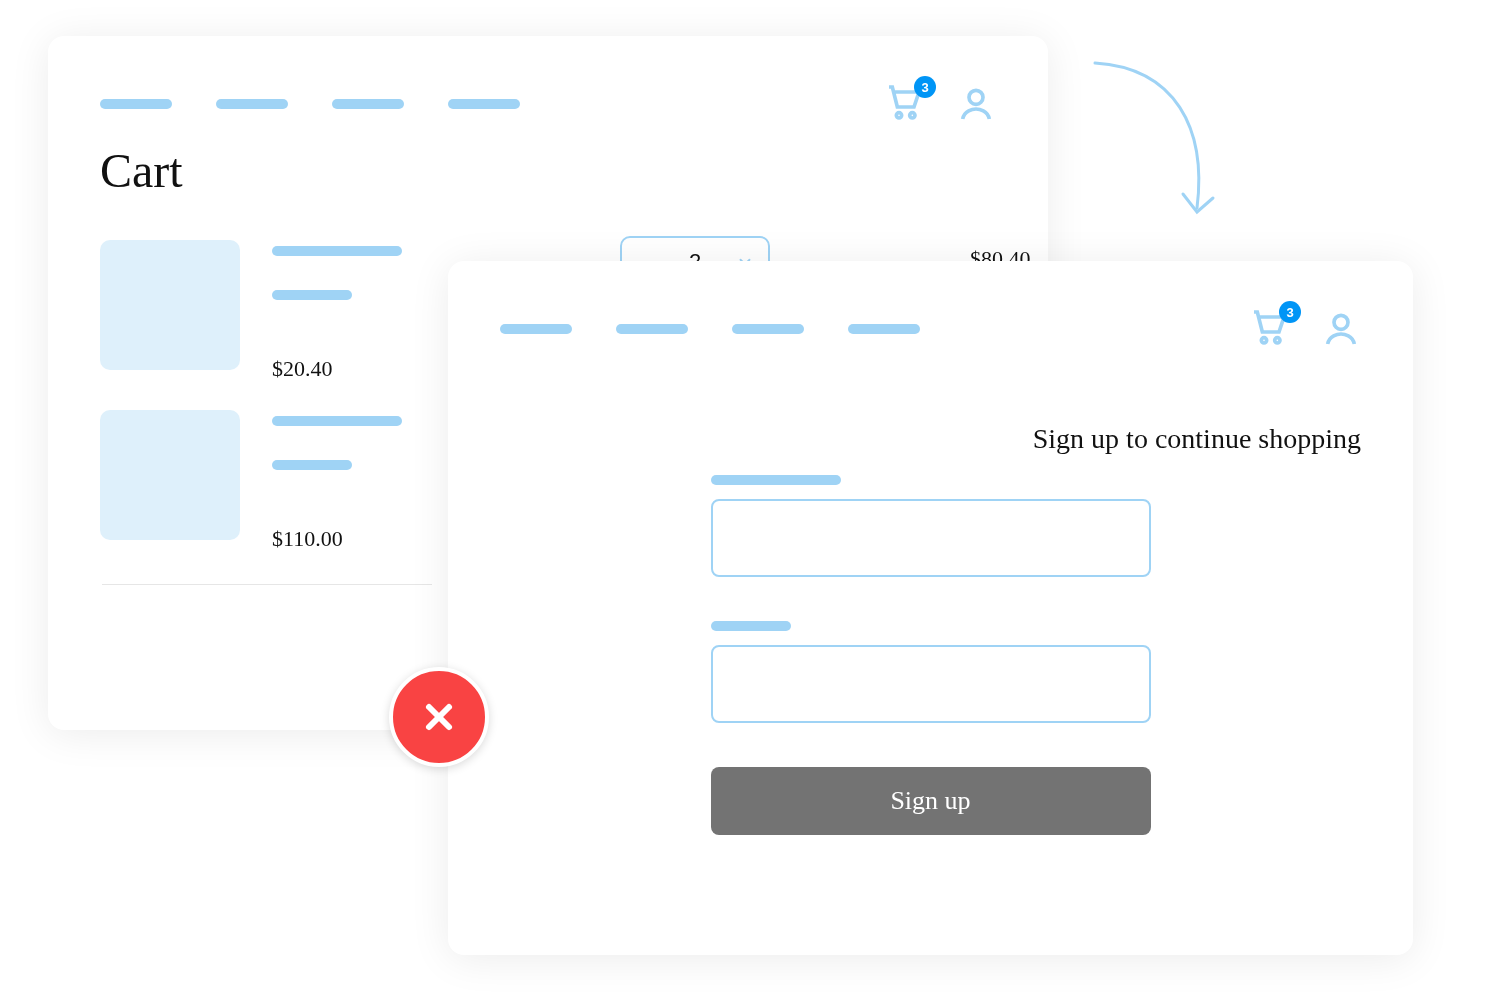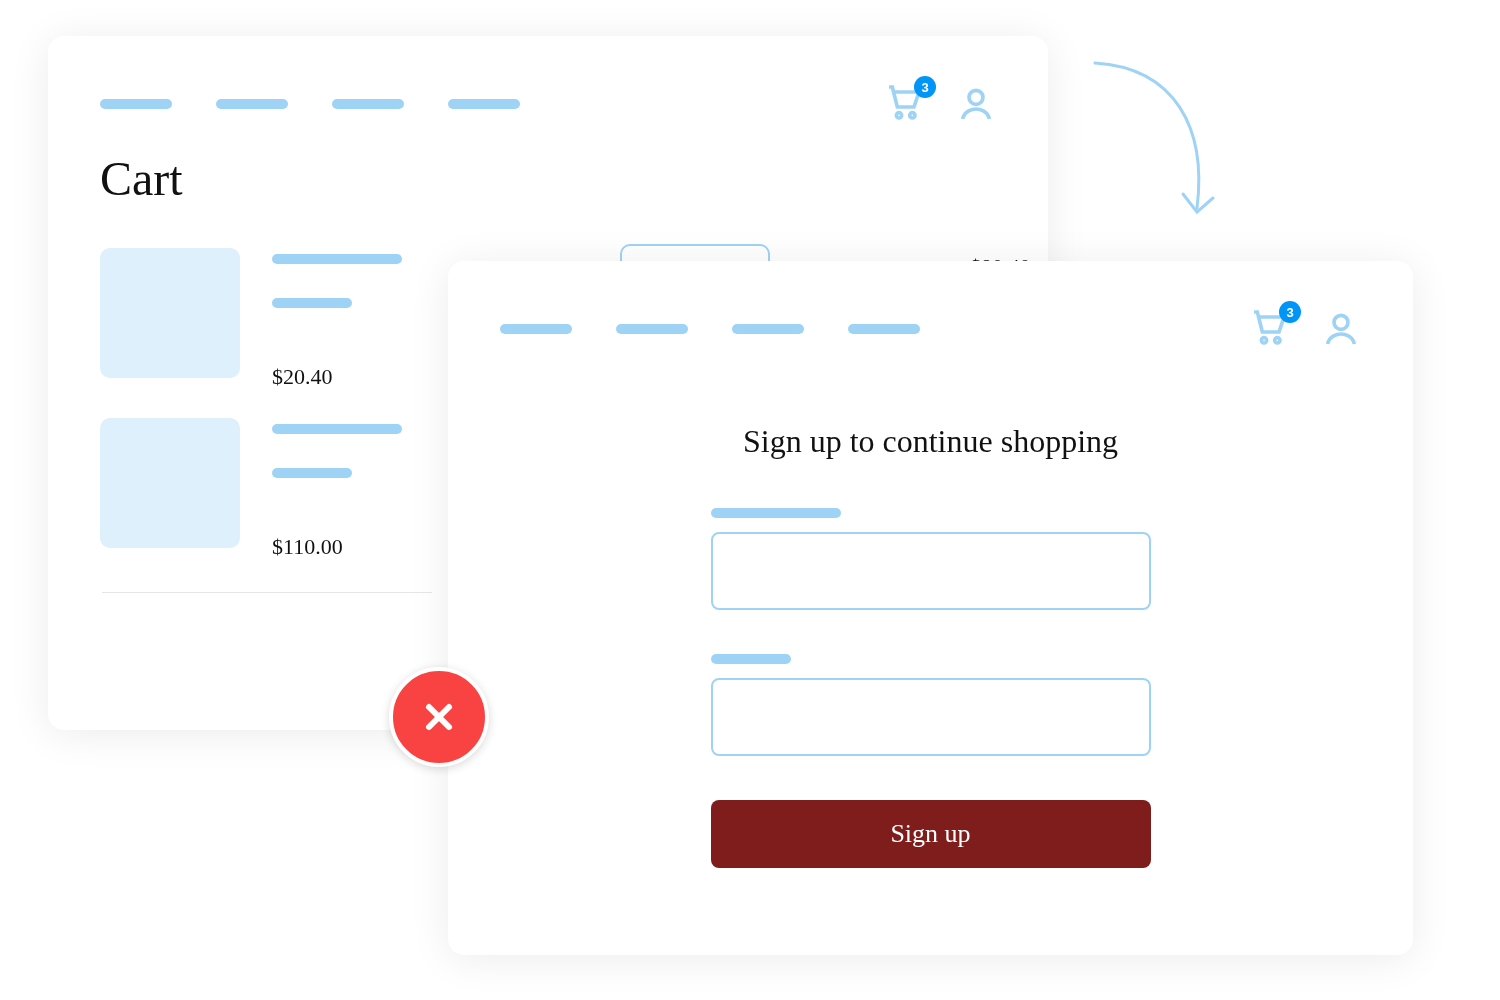--- a/index.html
+++ b/index.html
@@ -80,21 +80,21 @@
       border-radius: 50%;
       display: flex;
       align-items: center;
       justify-content: center;
       line-height: 1;
     }
     .page-title {
       font-size: 48px;
       font-weight: 400;
       color: #111;
-      margin-top: 23px;
+      margin-top: 15px;
       margin-bottom: 28px;
     }
     .line-item {
       display: flex;
       align-items: flex-start;
       padding: 14px 0;
     }
     .thumb {
       width: 140px;
       height: 130px;
@@ -144,25 +144,25 @@
     }
     .divider {
       height: 1px;
       width: 330px;
       background: #e6e6e6;
       margin-top: 18px;
       margin-left: 2px;
     }
     
     .signup-title {
-      font-size: 32px;
-      color: #111;
-      text-align: center;
+      font-size: 28px;
+      color: #111;
+      text-align: right;
       margin-top: 70px;
-      margin-bottom: 48px;
+      margin-bottom: 20px;
       font-weight: 400;
     }
     .form-wrap {
       width: 440px;
       margin: 0 auto;
       display: flex;
       flex-direction: column;
     }
     .label-ph {
       background: #9fd3f5;
@@ -178,21 +178,21 @@
       border: 2px solid #9fd3f5;
       background: #fff;
       border-radius: 8px;
       margin-bottom: 44px;
       font-size: 18px;
       padding: 0 16px;
     }
     .primary-btn {
       width: 100%;
       height: 68px;
-      background: #7f1d1d;
+      background: #737373;
       color: #fff;
       font-size: 26px;
       border: none;
       border-radius: 8px;
       cursor: pointer;
       font-family: Georgia, 'Times New Roman', serif;
     }
     
     .error-circle {
       position: absolute;

